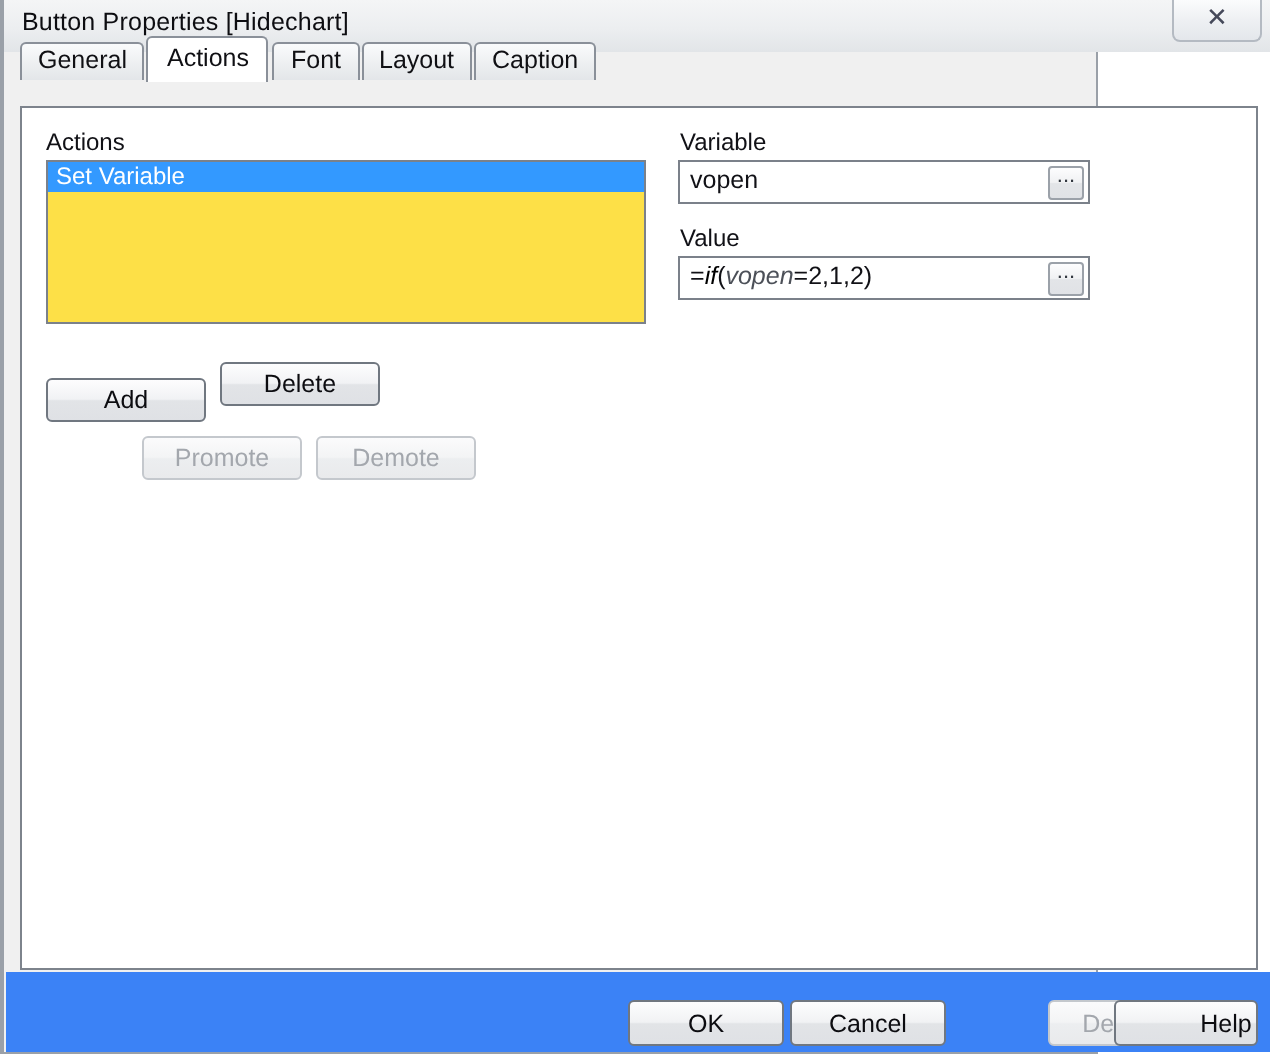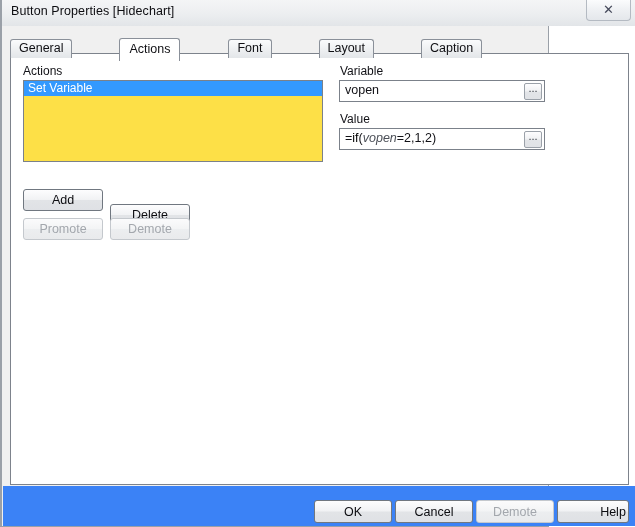--- a/index.html
+++ b/index.html
@@ -62,26 +62,25 @@
     width: 100%;
     text-align: center;
     font-size: 13px;
     font-family: "DejaVu Sans", sans-serif;
     color: #45495a;
   }
 
   
   .tabstrip {
     position: absolute;
-    left: 8px; top: 38px;
+    left: 8px; top: 20px;
     height: 20px;
     display: flex;
-    align-items: center;
+    align-items: flex-end;
     z-index: 5;
-    gap: 46px;
   }
   .tab {
     box-sizing: border-box;
     height: 19px;
     line-height: 17px;
     padding: 0 8px;
     margin-right: 1px;
     font-size: 12.5px;
     color: #101014;
     background: linear-gradient(to bottom, #fafbfc 0%, #eceef0 60%, #e3e6e9 100%);
@@ -159,20 +158,21 @@
     display: flex;
     align-items: center;
     justify-content: center;
     white-space: nowrap;
   }
   .pushbutton.disabled {
     color: #a3a7ad;
     border-color: #c4c8cd;
     background: linear-gradient(to bottom, #fbfbfc 0%, #f3f4f5 48%, #eceef0 52%, #e9eaec 100%);
     cursor: default;
+    margin-left: 48px;
   }
 
   
   .textfield {
     position: absolute;
     box-sizing: border-box;
     background: #ffffff;
     border: 1px solid #7b818a;
   }
   .textfield .value {
@@ -193,21 +193,21 @@
     font-size: 11px;
     line-height: 9px;
     text-align: center;
     color: #333840;
     cursor: pointer;
     font-family: "Liberation Sans", sans-serif;
   }
 
   
   .tok-plain { color: #111116; }
-  .tok-func  { color: #000000; }
+  .tok-func  { color: #000000; font-style: italic; }
   .tok-var   { color: #4c5058; font-style: italic; }
 
   
   .footer {
     position: absolute;
     left: 1px; top: 486px;
     width: 632px; height: 40px;
     background: #3b82f6;
   }
 </style>
@@ -233,21 +233,21 @@
 
   <div class="tabpanel">
 
     <div class="field-label" style="left:12px; top:10px;">Actions</div>
 
     <div class="listbox" style="left:12px; top:26px; width:300px; height:82px;">
       <div class="listbox-item selected">Set Variable</div>
     </div>
 
     <div class="pushbutton" style="left:12px; top:135px; width:80px; height:22px;">Add</div>
-    <div class="pushbutton" style="left:99px; top:150px; width:80px; height:22px;text-align:right;">Delete</div>
+    <div class="pushbutton" style="left:99px; top:127px; width:80px; height:22px;text-align:right;">Delete</div>
     <div class="pushbutton disabled" style="left:12px; top:164px; width:80px; height:22px;">Promote</div>
     <div class="pushbutton disabled" style="left:99px; top:164px; width:80px; height:22px;">Demote</div>
 
     <div class="field-label" style="left:329px; top:10px;">Variable</div>
 
     <div class="textfield" style="left:328px; top:26px; width:206px; height:22px;">
       <span class="value">vopen</span>
       <div class="browse-button">...</div>
     </div>
 

